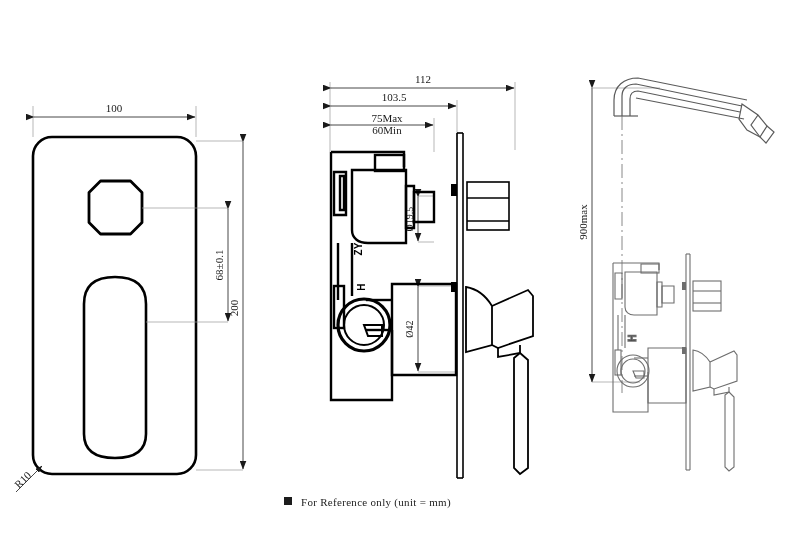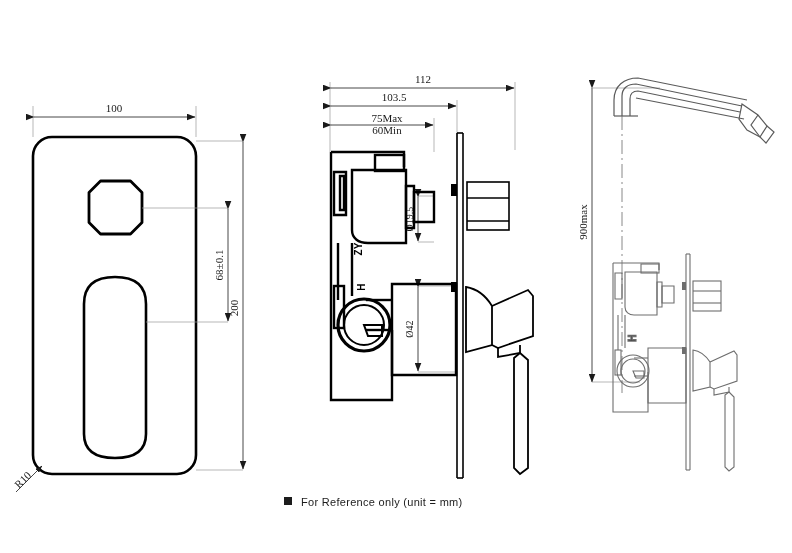--- a/index.html
+++ b/index.html
@@ -4,21 +4,21 @@
 <style>
   html,body{margin:0;padding:0;background:#ffffff;}
   body{width:792px;height:553px;overflow:hidden;
        font-family:"Liberation Serif", serif;color:#000;}
   #sheet{position:relative;width:792px;height:553px;background:#fff;}
   svg{position:absolute;left:0;top:0;width:792px;height:553px;}
   .dimtxt{font-family:"Liberation Serif", serif;font-size:11px;fill:#1a1a1a;}
   .dimtxt-sm{font-family:"Liberation Serif", serif;font-size:10px;fill:#1a1a1a;}
   .partlbl{font-family:"Liberation Sans", sans-serif;font-size:10px;font-weight:bold;fill:#000;}
   .caption{position:absolute;left:262px;top:496px;
-           font-family:Liberation Sans, sans-serif;font-size:11px;color:#1c1c1c;
+           font-family:Liberation Serif, serif;font-size:11px;color:#1c1c1c;
            letter-spacing:.3px;white-space:nowrap;padding-left:22px;}
   .capsq{display:inline-block;width:8px;height:8px;background:#1c1c1c;
          margin-right:9px;vertical-align:1px;}
 </style>
 </head>
 <body>
 
 <div id="sheet">
 
 <svg viewBox="0 0 792 553">

